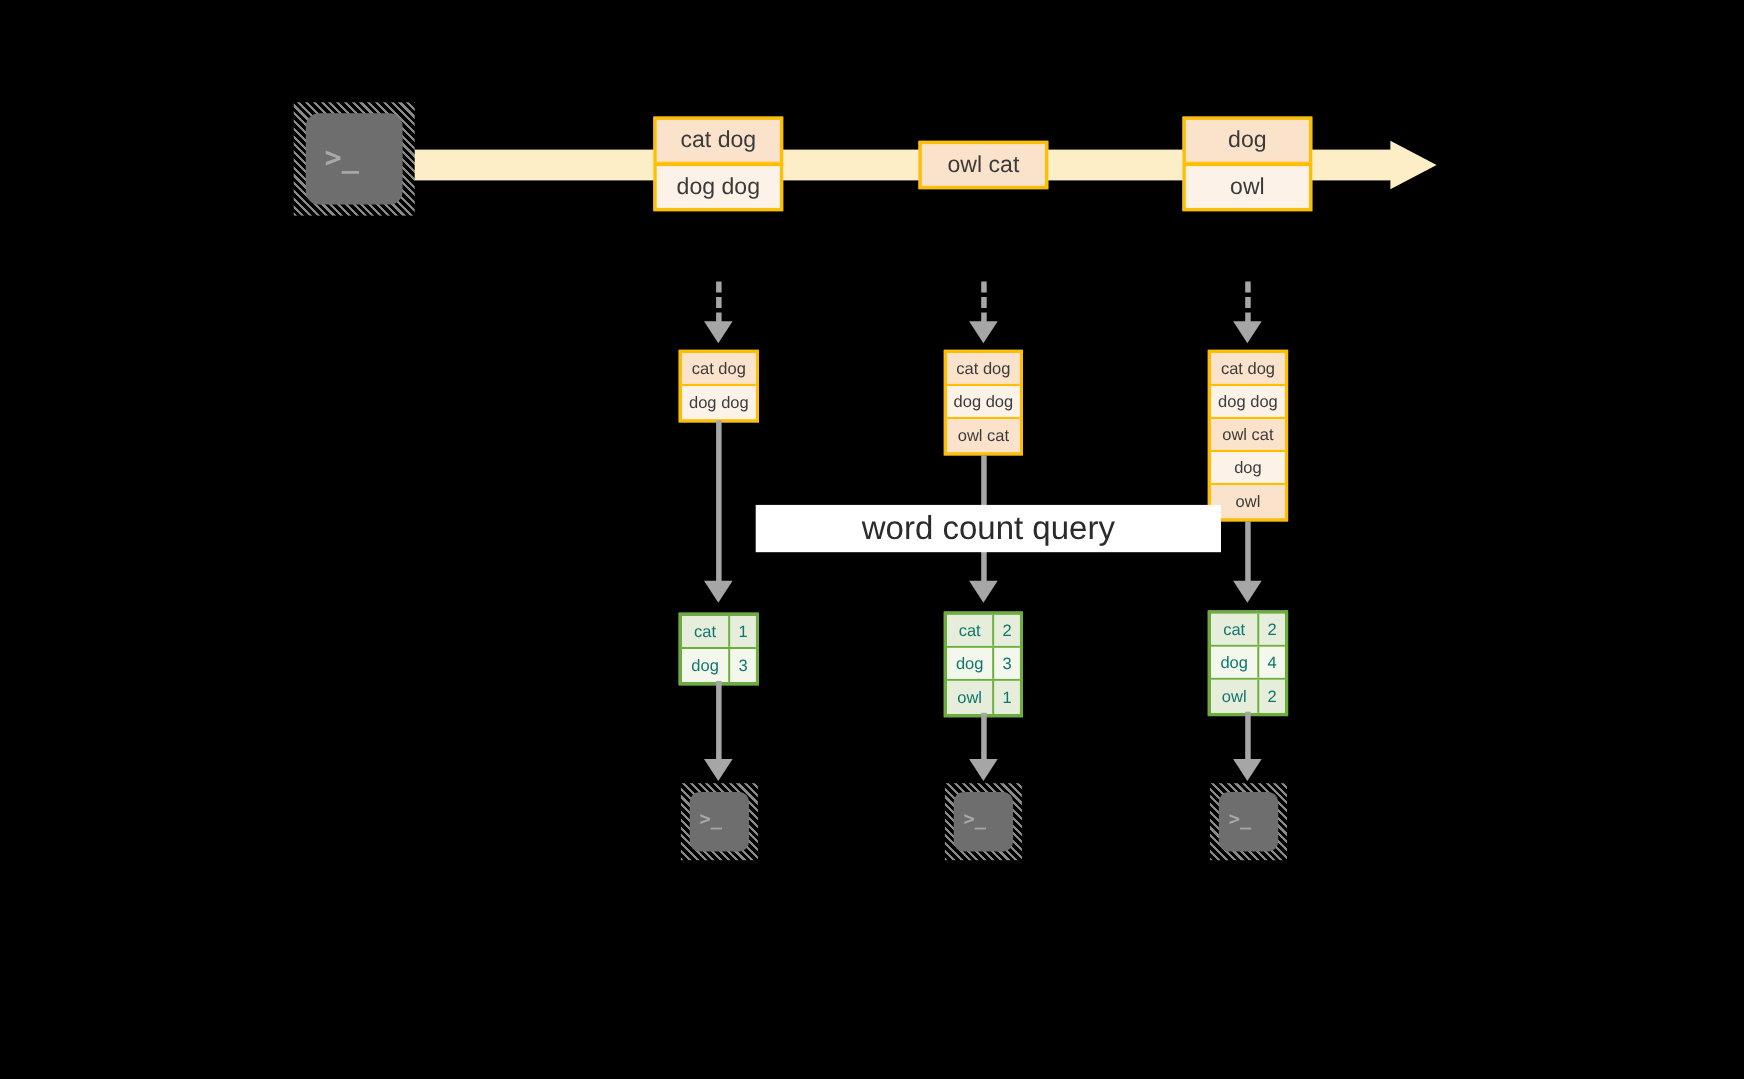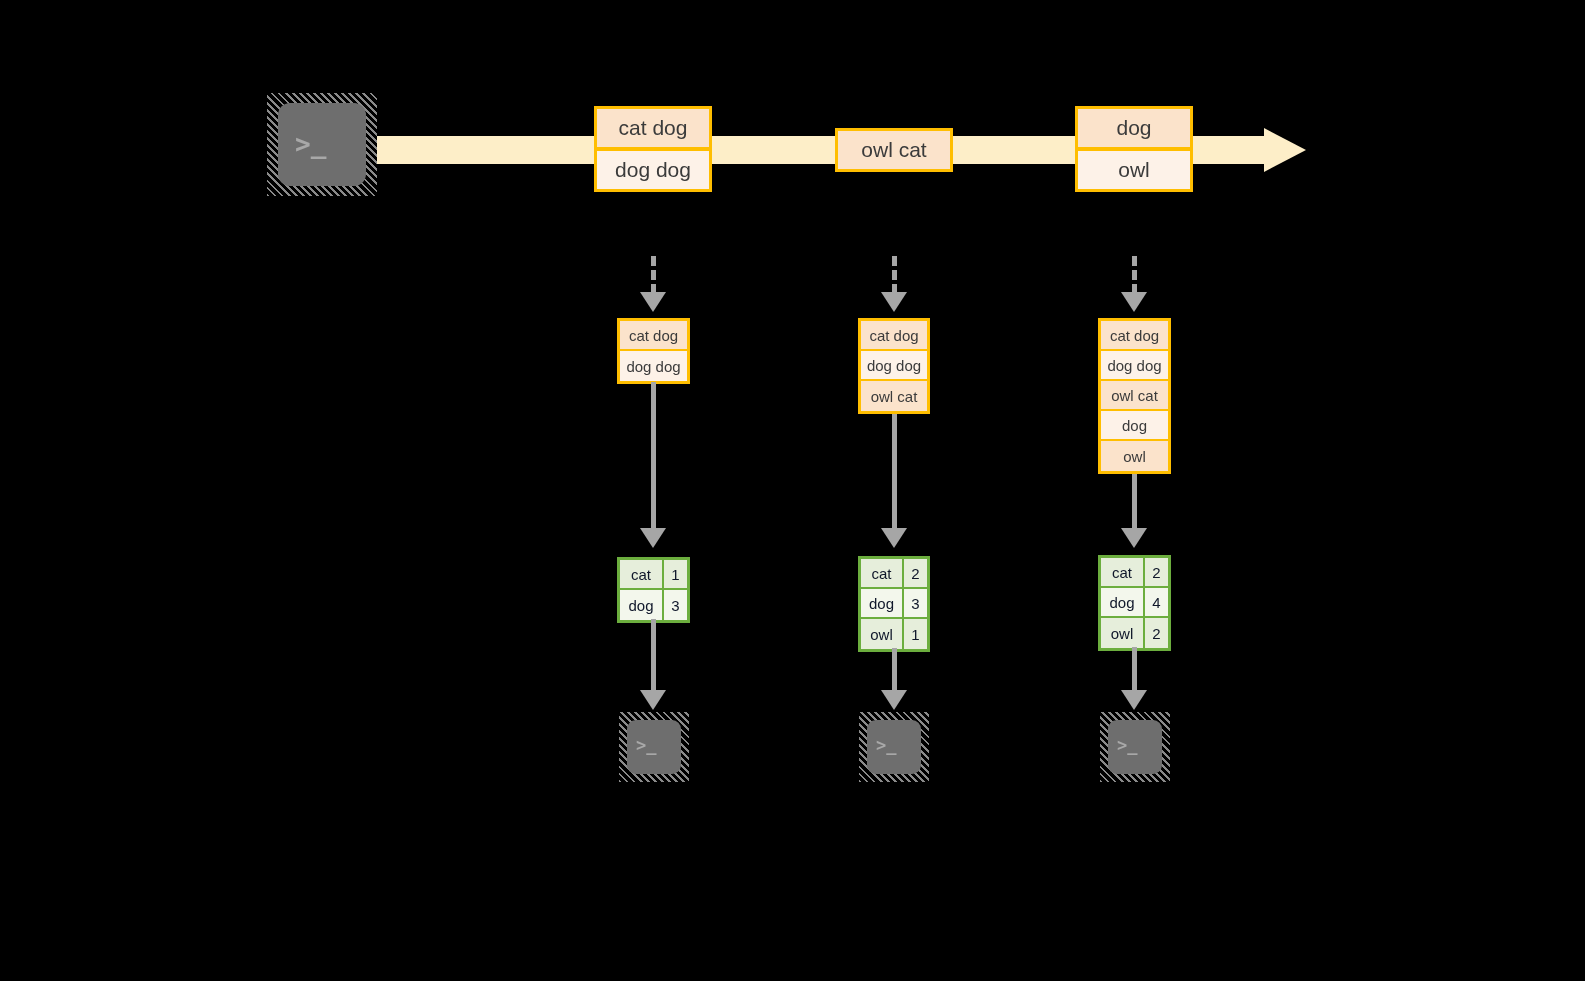--- a/index.html
+++ b/index.html
@@ -82,21 +82,21 @@
     background:#eef4e4;
   }
   .gtable .grow{
     display:flex;box-sizing:border-box;
     border-bottom:2px solid #6cae3e;
   }
   .gtable .grow:last-child{border-bottom:none;}
   .gtable .gcell{
     box-sizing:border-box;
     display:flex;align-items:center;justify-content:center;
-    color:#0f172a;white-space:nowrap;
+    color:#0f766e;white-space:nowrap;
   }
   .gtable .gcell.word{border-right:2px solid #6cae3e;}
   .gtable .grow.dark .gcell{background:#e6eedb;}
   .gtable .grow.light .gcell{background:#f3f7ec;}
 
   
   .vline{position:absolute;background:#a6a6a6;}
   .vline.dashed{
     background:none;
     border-left:5px dashed #a6a6a6;
@@ -237,14 +237,15 @@
   </div>
 
   <div class="vline" style="left:1132px;top:647px;width:5px;height:46px;"></div>
   <div class="vhead" style="left:1121px;top:690px;"></div>
 
   <div class="term" style="left:1100px;top:712px;width:70px;height:70px;">
     <div class="inner" style="left:8px;top:8px;right:8px;bottom:8px;border-radius:9px;"></div>
     <span class="glyph" style="left:17px;top:25px;font-size:17px;">&gt;_</span>
   </div>
 
+  <div class="wband" style="left:687px;top:459px;width:423px;height:43px;font-size:30px;">word count query</div>
 
 </div>
 
 </body></html>

